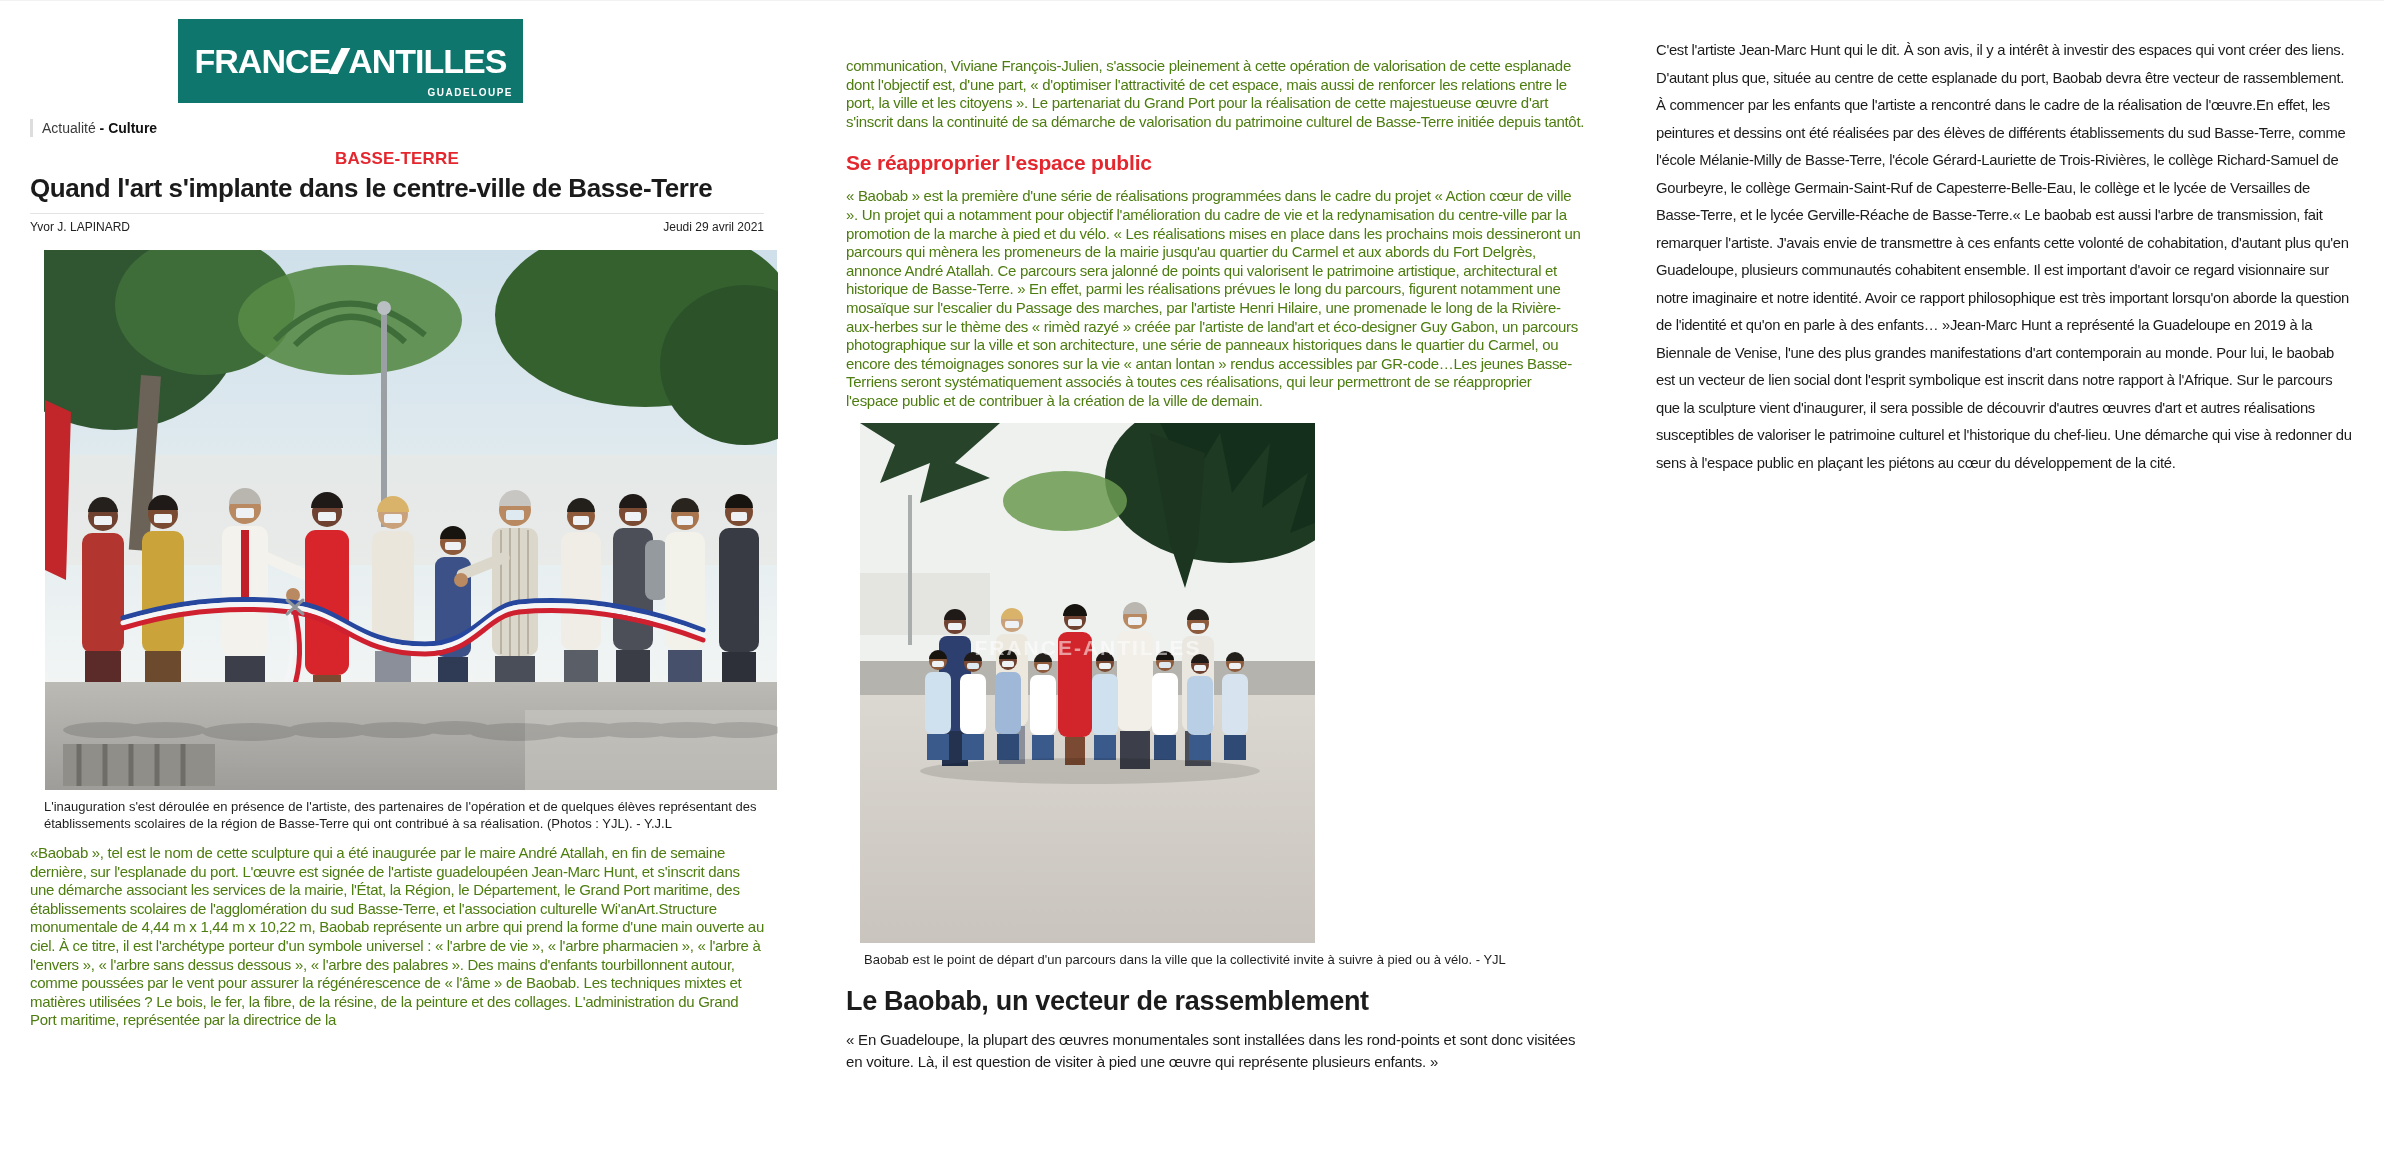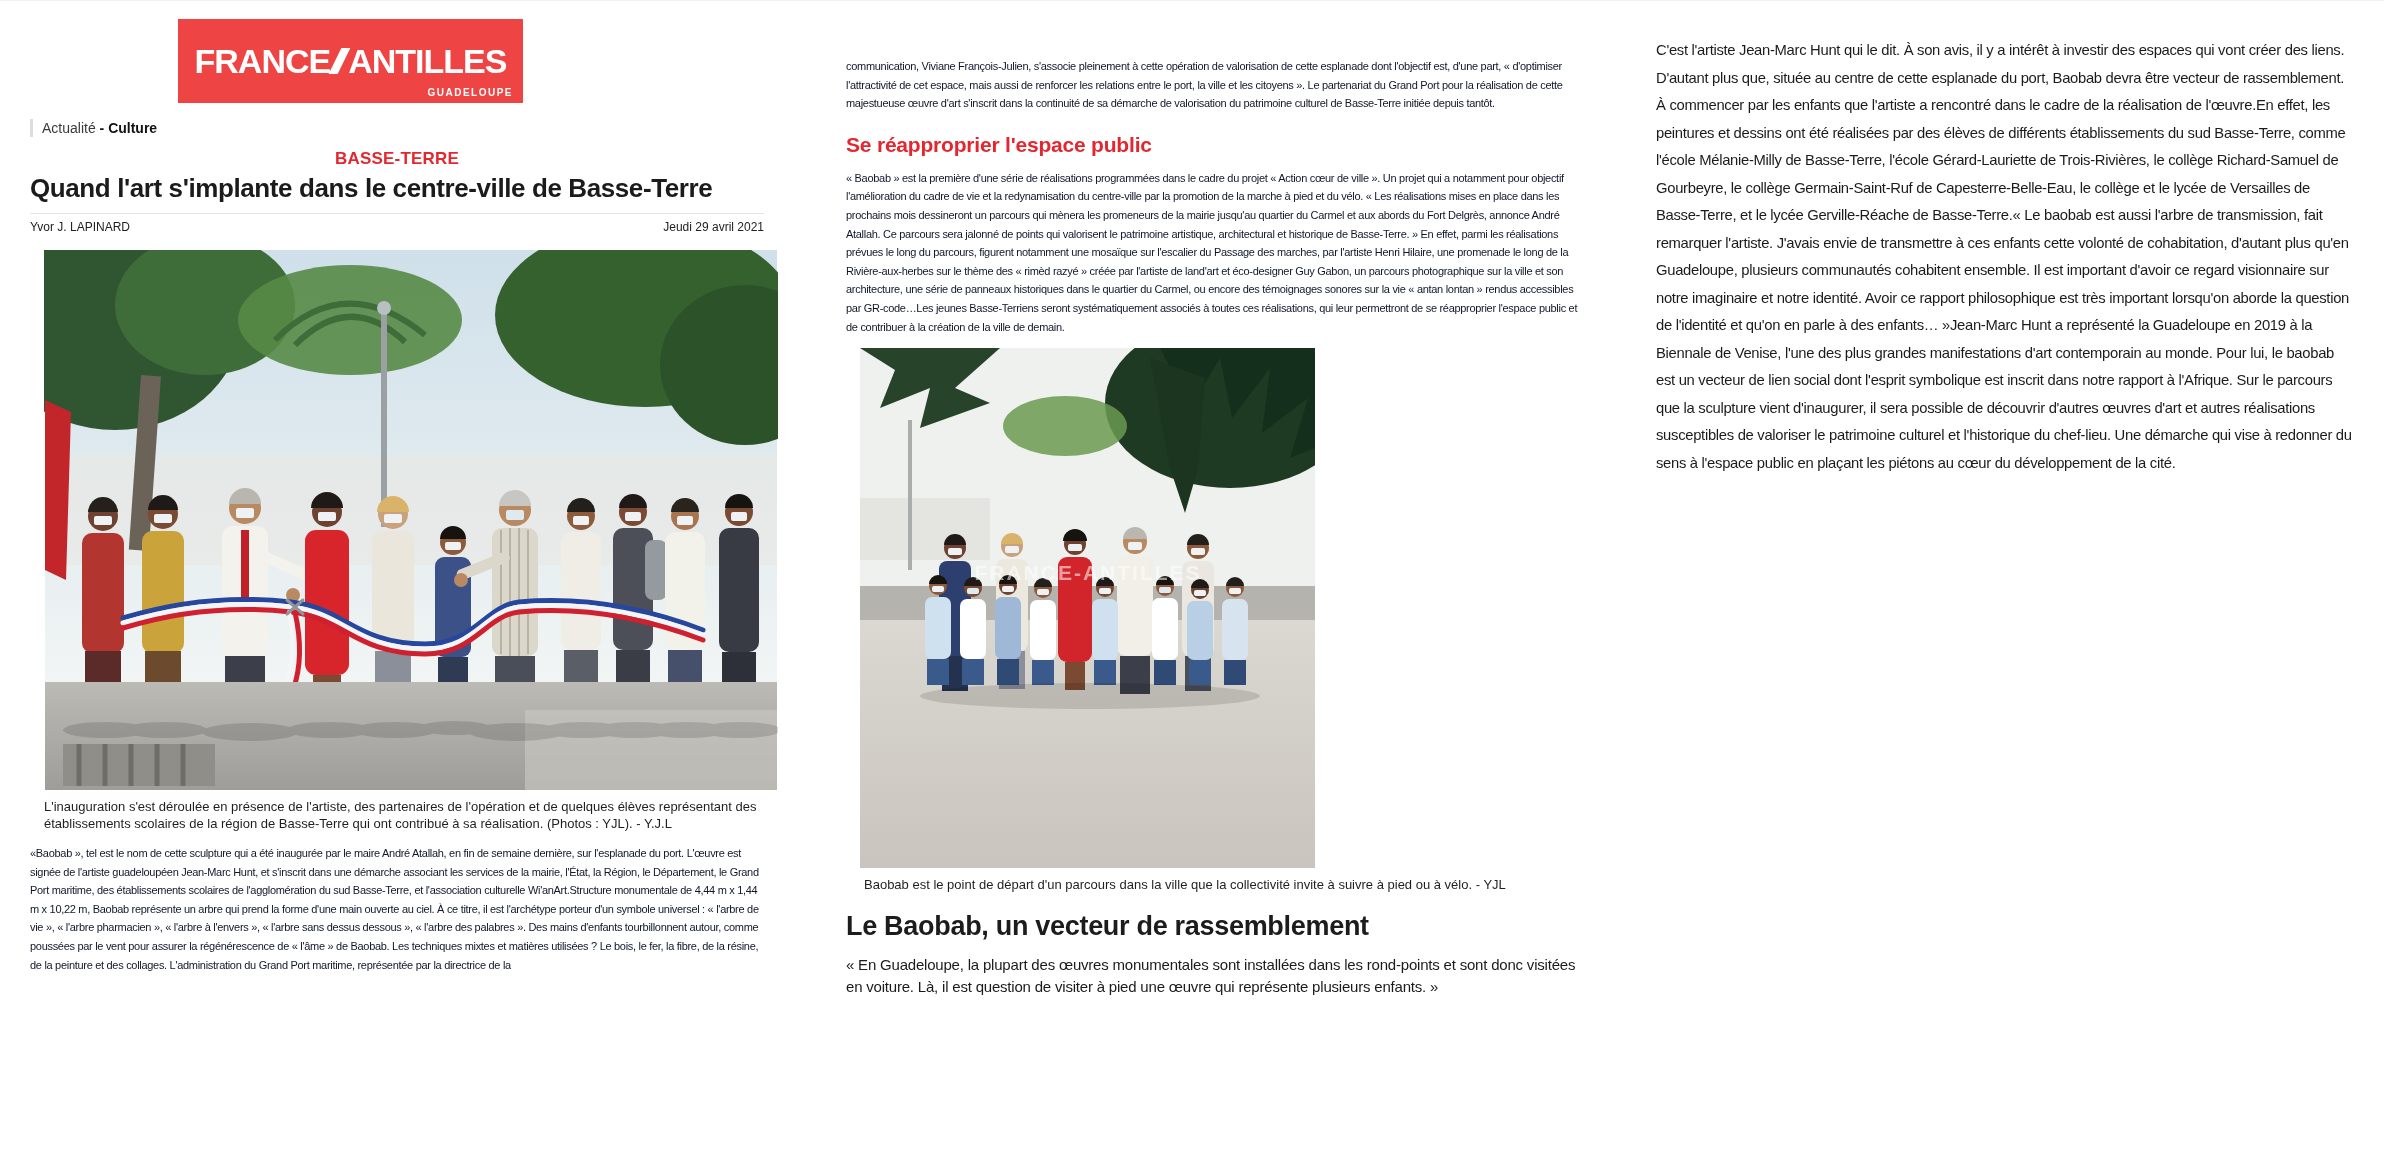--- a/index.html
+++ b/index.html
@@ -8,40 +8,40 @@
     font-family:"Liberation Sans", sans-serif;color:#1b1b1b;overflow:hidden;
     border-top:1px solid #f2f2f2;
   }
   .col{position:absolute;top:0;}
   #col1{left:30px;top:18px;width:734px;}
   #col2{left:846px;top:56px;width:740px;}
   #col3{left:1656px;top:36px;width:696px;}
 
   
   .logo-box{
-    margin-left:148px;width:345px;height:84px;background:#ef4444;
+    margin-left:148px;width:345px;height:84px;background:#0f766e;
     display:flex;align-items:center;justify-content:center;position:relative;
   }
   .logo-text{color:#fff;font-weight:bold;font-size:34px;letter-spacing:-1px;line-height:1;display:flex;align-items:center;}
   .logo-slash{display:inline-block;width:9px;height:26px;background:#fff;transform:skewX(-26deg);margin:0 4px 0 5px;}
   .logo-region{position:absolute;right:10px;bottom:5px;color:#fff;font-size:10px;font-weight:bold;letter-spacing:1.5px;}
 
   .breadcrumb{margin-top:16px;font-size:14px;color:#3a3a3a;border-left:3px solid #ddd;padding-left:9px;height:18px;line-height:18px;}
   .breadcrumb .bold{font-weight:bold;color:#111;}
   .kicker{margin-top:12px;font-size:17px;font-weight:bold;color:#e4272e;letter-spacing:.2px;text-align:center;}
   .headline{margin-top:2px;font-size:26px;font-weight:bold;color:#1b1b1b;letter-spacing:-.4px;line-height:34px;white-space:nowrap;}
   .divider{margin-top:8px;border-top:1px solid #e4e4e4;height:0;}
   .byline-row{margin-top:6px;display:flex;justify-content:space-between;font-size:12px;color:#222;}
 
   figure{margin:0;padding-left:14px;}
   .photo{display:block;margin-top:16px;}
   .caption{margin-top:8px;font-size:13px;line-height:17px;color:#1f1f1f;}
 
   .lede{margin-top:14px;font-size:19px;font-weight:bold;font-style:italic;line-height:25.5px;color:#111;letter-spacing:-.2px;}
-  .body-text{margin-top:12px;font-size:11px;line-height:18.6px;letter-spacing:-.3px;color:#0f172a;}
+  .body-text{margin-top:12px;font-size:15px;line-height:18.6px;letter-spacing:-.3px;color:#4d7c0f;}
   .body-text.first{margin-top:0;}
   .red-heading{margin-top:20px;font-size:21px;font-weight:bold;color:#e4272e;letter-spacing:-.2px;}
   .sub-heading{margin-top:18px;font-size:27px;font-weight:bold;color:#1c1c1c;letter-spacing:-.3px;}
   .quote-text{margin-top:12px;font-size:15px;line-height:22px;letter-spacing:-.2px;color:#1b1b1b;}
   .col3-text{font-size:14.8px;line-height:27.5px;letter-spacing:-.3px;color:#1b1b1b;}
 </style>
 </head>
 <body>
 
 <div class="col" id="col1">

